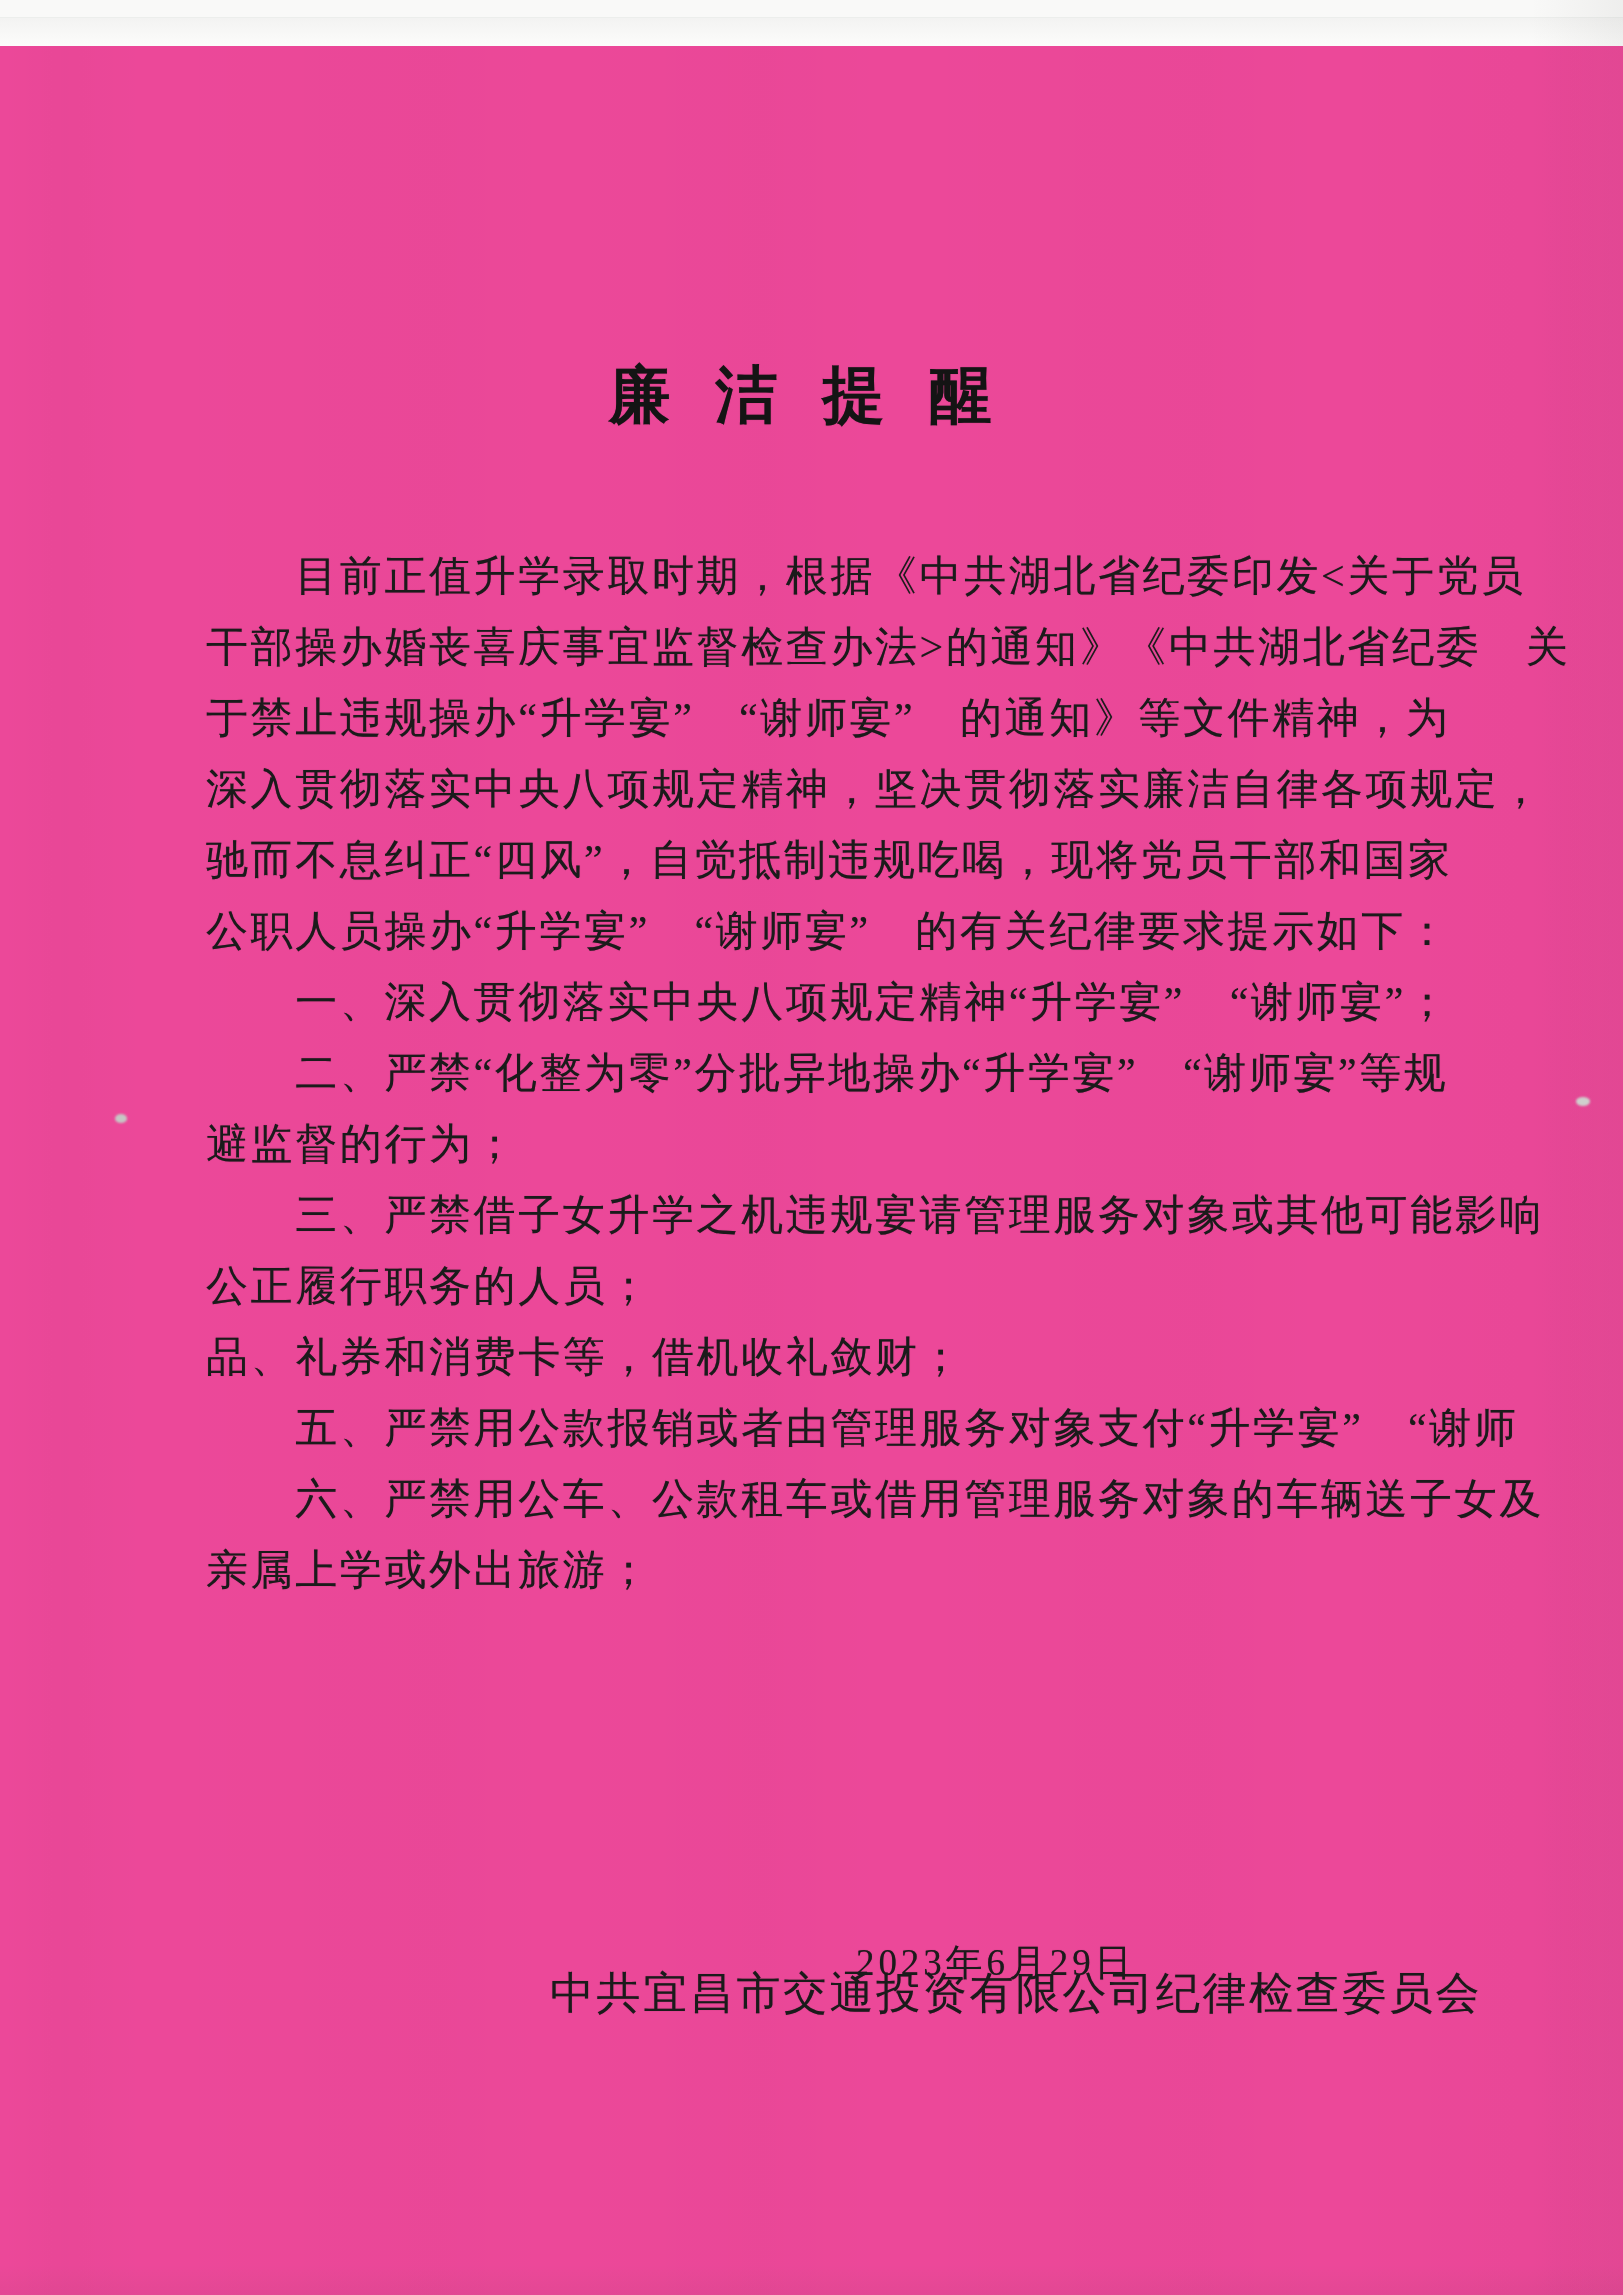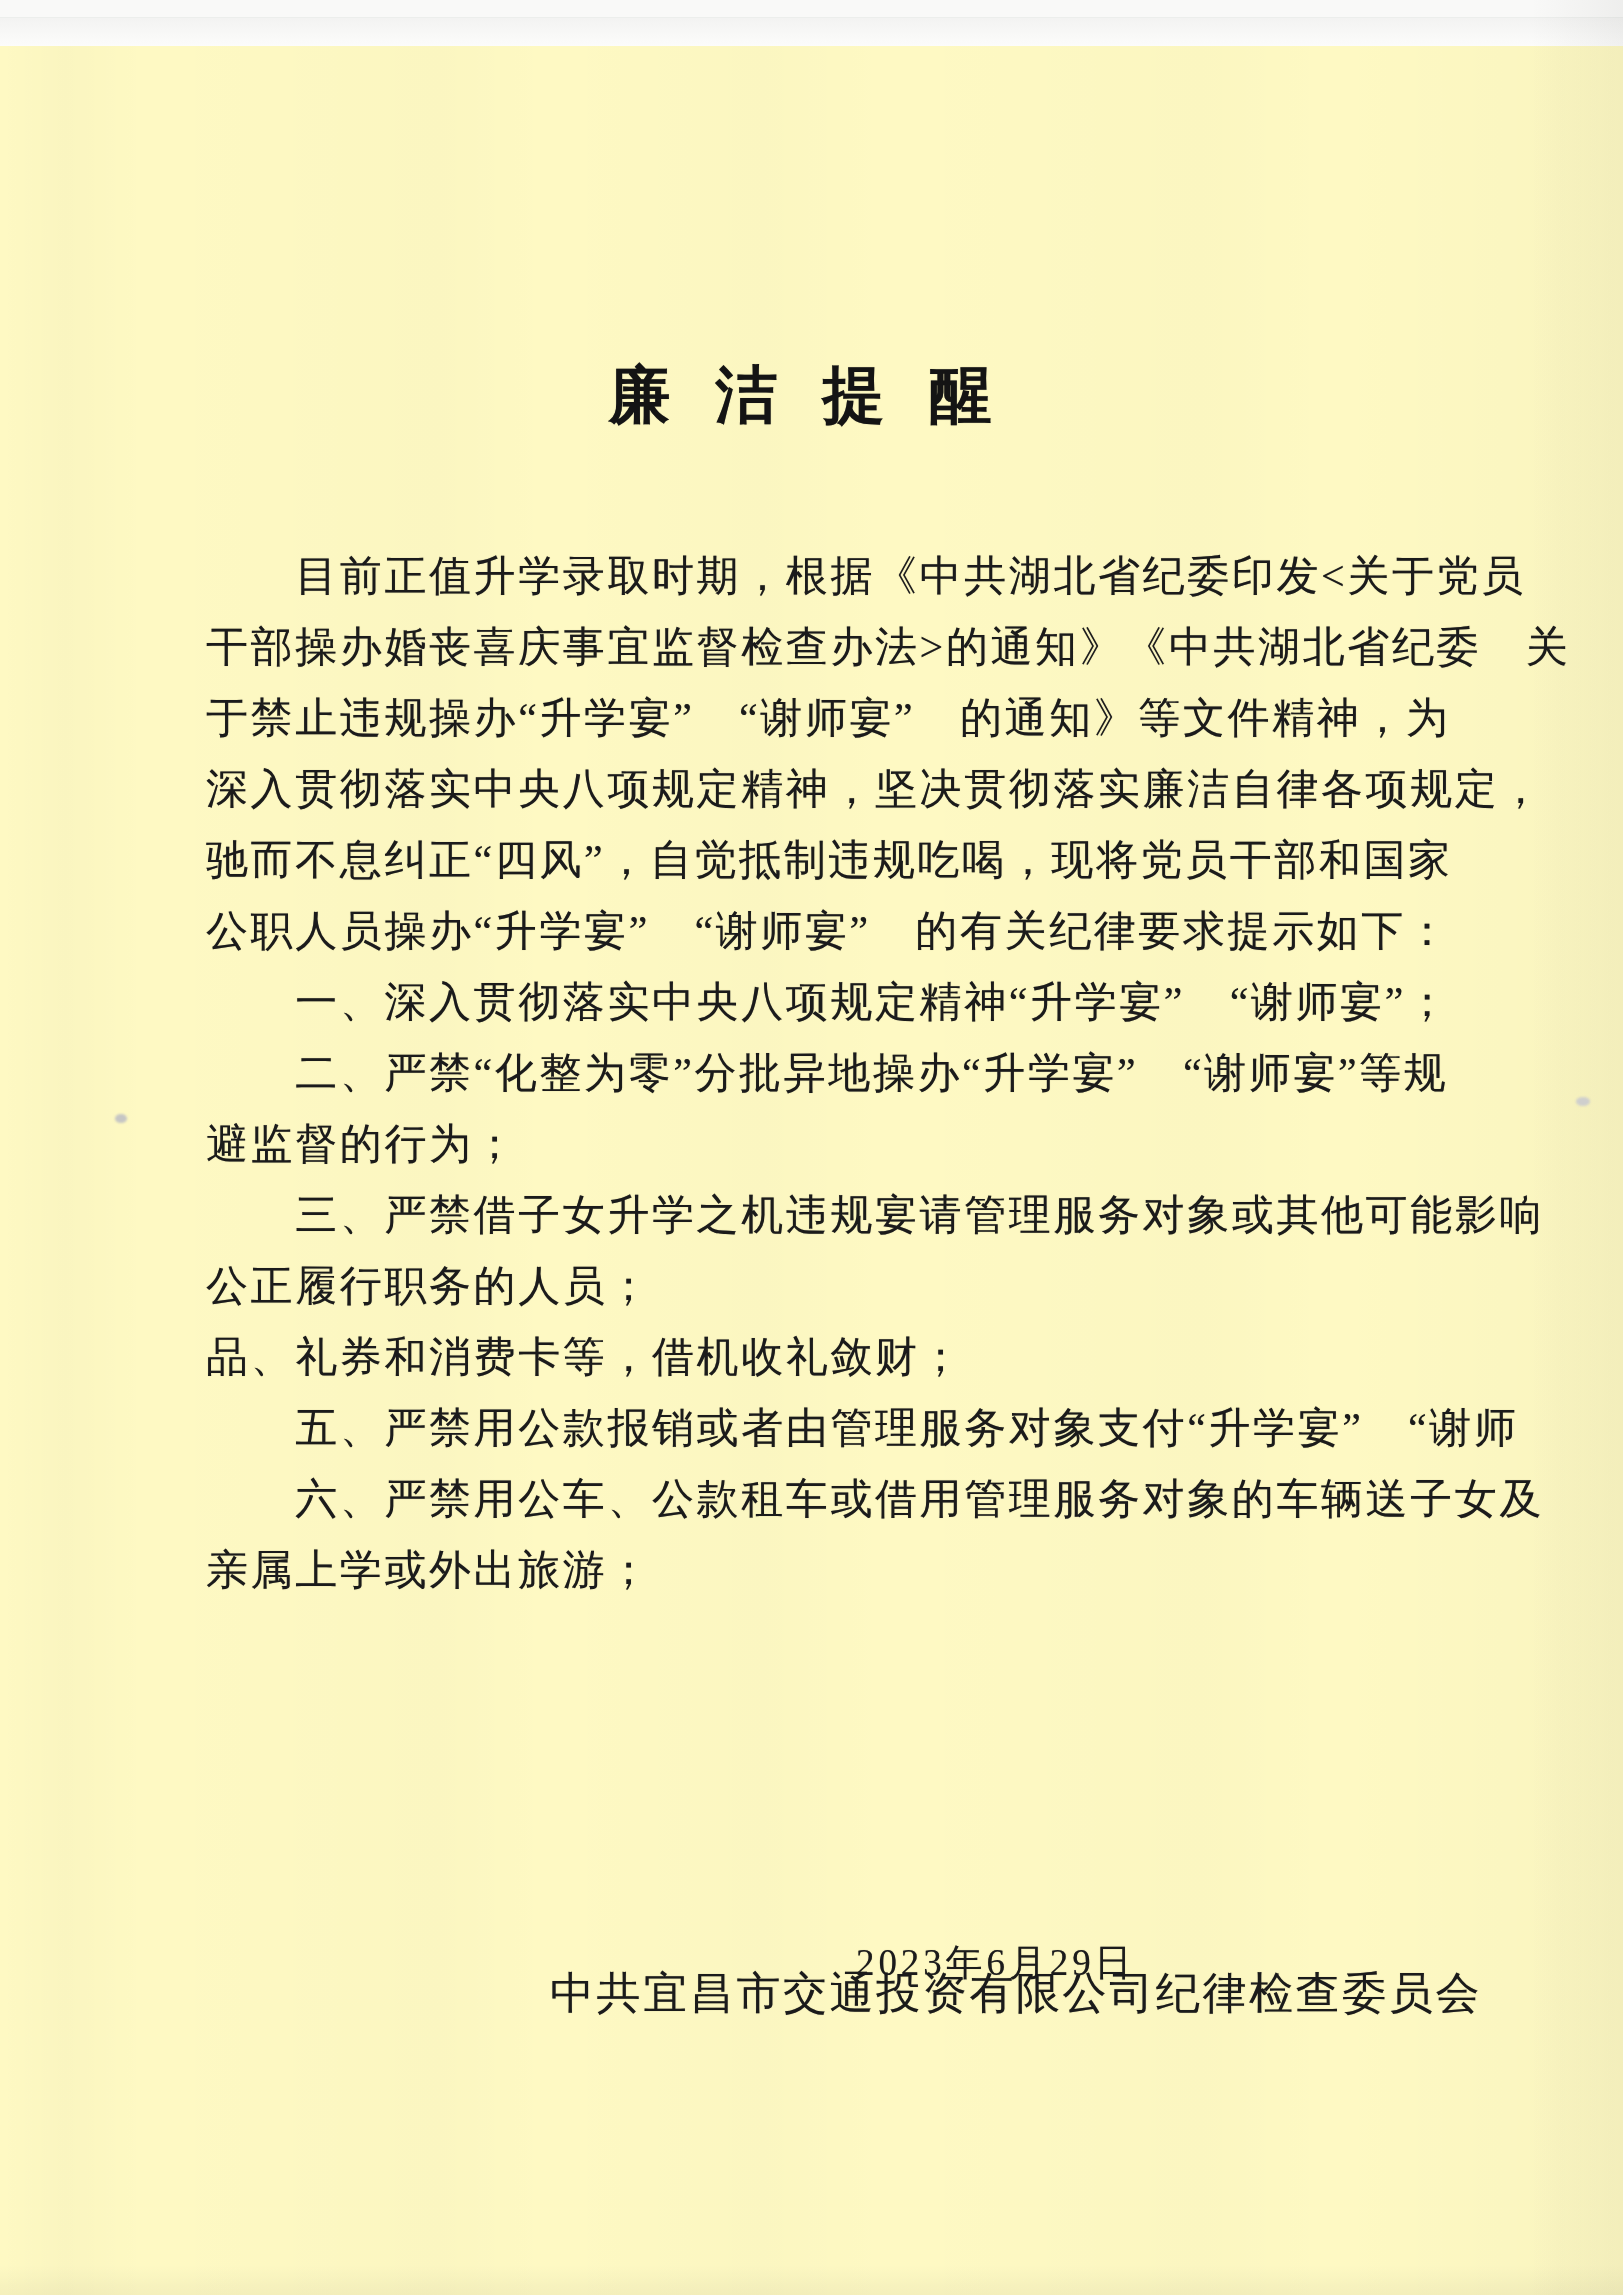--- a/index.html
+++ b/index.html
@@ -4,21 +4,21 @@
 <style>
   html, body {
     margin: 0;
     padding: 0;
     background: #e9e9e8;
   }
   .page {
     position: relative;
     width: 1623px;
     height: 2295px;
-    background: #fef9c3;
+    background: #ec4899;
     overflow: hidden;
     font-family: "Liberation Serif", serif;
     color: #1b1b1b;
   }
   
   .scan-top {
     position: absolute;
     top: 0; left: 0; right: 0;
     height: 46px;
     background: linear-gradient(180deg, #e6e6e5 0%, #f3f3f2 40%, #fcfcfb 100%);

